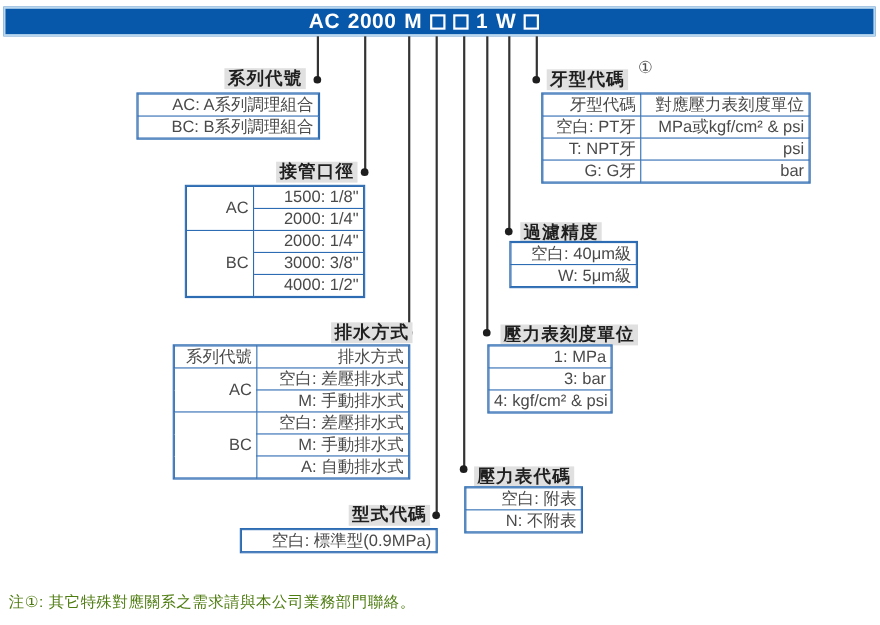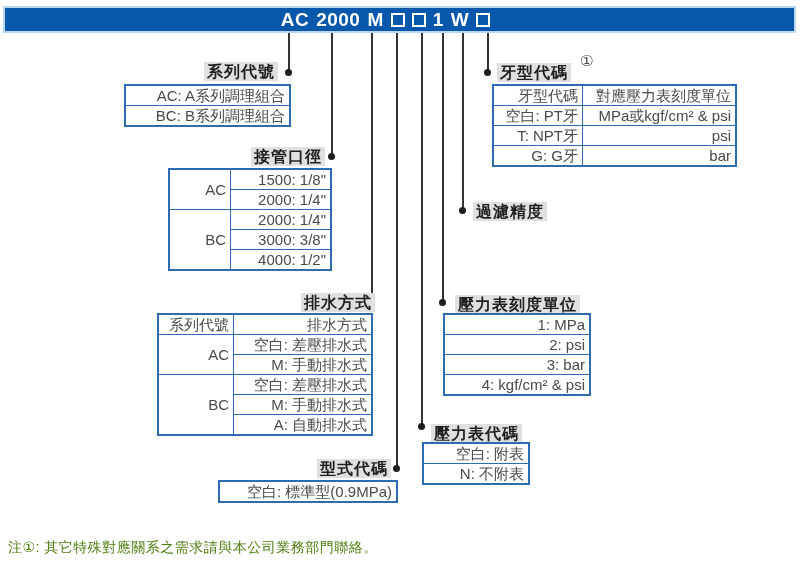--- a/index.html
+++ b/index.html
@@ -169,31 +169,40 @@
         <td>psi</td>
       </tr>
       <tr>
         <td>G: G牙</td>
         <td>bar</td>
       </tr>
     </tbody>
       </table>
   </div>
 
-
-  <div class="tbox" style="left:443px;top:313px;width:148px">
+  <div class="tbox" style="left:463px;top:219px;width:117px">
+    <table>
+      <tbody>
+          <tr>
+            <td>空白: 40μm級</td>
+          </tr>
+      <tr>
+            <td>W: 5μm級</td>
+          </tr>
+    </tbody>
+      </table>
+  </div>
+
+  <div class="tbox" style="left:443px;top:313px;width:114px">
     <table>
       <tbody>
           <tr>
             <td>1: MPa</td>
           </tr>
       <tr>
-            <td>2: psi</td>
-          </tr>
-      <tr>
             <td>3: bar</td>
           </tr>
       <tr>
             <td>4: kgf/cm² &amp; psi</td>
           </tr>
     </tbody>
       </table>
   </div>
 
   <div class="tbox" style="left:422px;top:442px;width:108px">

